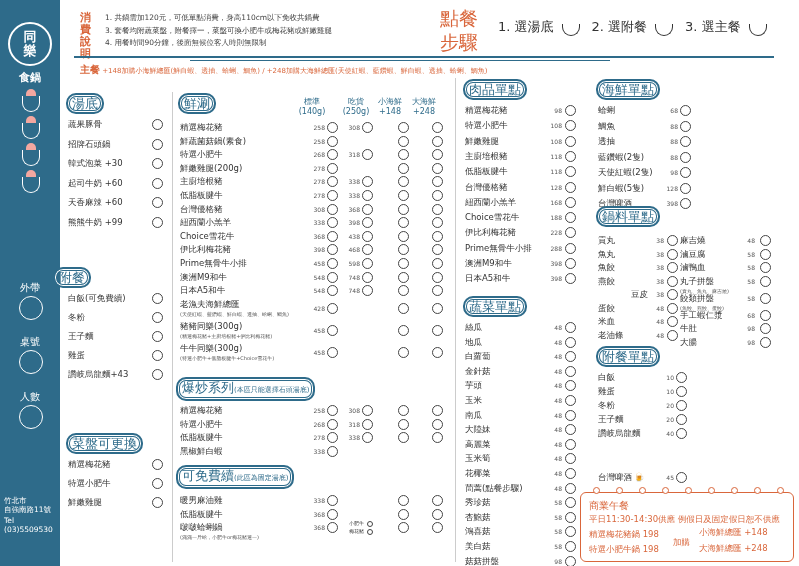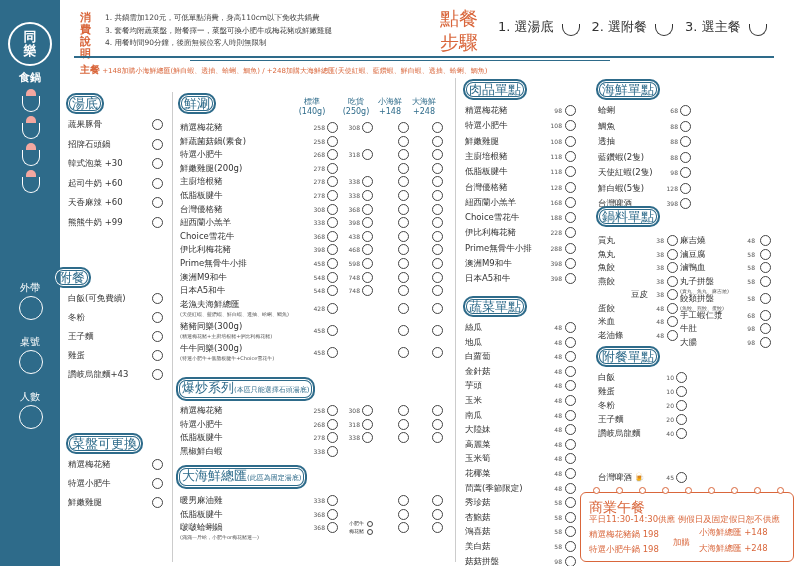--- a/index.html
+++ b/index.html
@@ -43,20 +43,26 @@
   <div class="side-icon" style="top:96px"></div>
   <div class="side-icon" style="top:123px"></div>
   <div class="side-icon" style="top:150px"></div>
   <div class="side-icon" style="top:177px"></div>
   <div class="side-label" style="top:281px">外帶</div>
   <div class="side-circle" style="top:296px"></div>
   <div class="side-label" style="top:335px">桌號</div>
   <div class="side-circle" style="top:350px"></div>
   <div class="side-label" style="top:390px">人數</div>
   <div class="side-circle" style="top:405px"></div>
+  <div class="address">
+    <div>竹北市</div>
+      <div>自強南路11號</div>
+    <div style="margin-top:2px">Tel</div>
+      <div>(03)5509530</div>
+  </div>
 </div>
 
 <div class="notes-label">消費說明</div>
 <div class="notes">
   <div>1. 共鍋需加120元，可低單點消費，身高110cm以下免收共鍋費</div>
     <div>3. 套餐均附蔬菜盤，附餐擇一，菜盤可換小肥牛或梅花豬或鮮嫩雞腿</div>
     <div>4. 用餐時間90分鐘，後面無候位客人時則無限制</div>
 </div>
 <div class="steps-title">點餐步驟</div>
 <div class="steps">
@@ -241,21 +247,21 @@
     <div class="cb" style="left: 327px; top: 432.4px;"></div>
     <div class="price" style="left: 340px; top: 434.4px;">338</div>
     <div class="cb" style="left: 362px; top: 432.4px;"></div>
     <div class="cb" style="left: 398px; top: 432.4px;"></div>
     <div class="cb" style="left: 432px; top: 432.4px;"></div>
     <div class="item" style="left: 180px; top: 446.1px;">黑椒鮮白蝦</div>
     <div class="price" style="left: 305px; top: 448.1px;">338</div>
     <div class="cb" style="left: 327px; top: 446.1px;"></div>
   </div>
 <div id="c-mem">
-    <div class="sec-title" style="position: absolute; left: 176px; top: 465px;"><span>大海鮮總匯</span><small>(此區為固定湯底)</small></div>
+    <div class="sec-title" style="position: absolute; left: 176px; top: 465px;"><span>可免費續</span><small>(此區為固定湯底)</small></div>
     <div class="item" style="left: 180px; top: 495px;"><span>暖男麻油雞</span></div>
     <div class="price" style="left: 305px; top: 497px;">338</div>
     <div class="cb" style="left: 327px; top: 495px;"></div>
     <div class="cb" style="left: 398px; top: 495px;"></div>
     <div class="cb" style="left: 432px; top: 495px;"></div>
     <div class="item" style="left: 180px; top: 508.5px;"><span>低脂板腱牛</span></div>
     <div class="price" style="left: 305px; top: 510.5px;">368</div>
     <div class="cb" style="left: 327px; top: 508.5px;"></div>
     <div class="cb" style="left: 398px; top: 508.5px;"></div>
     <div class="cb" style="left: 432px; top: 508.5px;"></div>
@@ -336,21 +342,21 @@
     <div class="cb" style="left: 565px; top: 424.2px;"></div>
     <div class="item" style="left: 465px; top: 438.8px;"><span>高麗菜</span></div>
     <div class="price" style="left: 542px; top: 440.8px;">48</div>
     <div class="cb" style="left: 565px; top: 438.8px;"></div>
     <div class="item" style="left: 465px; top: 453.4px;"><span>玉米筍</span></div>
     <div class="price" style="left: 542px; top: 455.4px;">48</div>
     <div class="cb" style="left: 565px; top: 453.4px;"></div>
     <div class="item" style="left: 465px; top: 468px;"><span>花椰菜</span></div>
     <div class="price" style="left: 542px; top: 470px;">48</div>
     <div class="cb" style="left: 565px; top: 468px;"></div>
-    <div class="item" style="left: 465px; top: 482.6px;"><span>茼蒿(季節限定)</span></div>
+    <div class="item" style="left: 465px; top: 482.6px;"><span>茼蒿(點餐步驟)</span></div>
     <div class="price" style="left: 542px; top: 484.6px;">48</div>
     <div class="cb" style="left: 565px; top: 482.6px;"></div>
     <div class="item" style="left: 465px; top: 497.2px;"><span>秀珍菇</span></div>
     <div class="price" style="left: 542px; top: 499.2px;">58</div>
     <div class="cb" style="left: 565px; top: 497.2px;"></div>
     <div class="item" style="left: 465px; top: 511.8px;"><span>杏鮑菇</span></div>
     <div class="price" style="left: 542px; top: 513.8px;">58</div>
     <div class="cb" style="left: 565px; top: 511.8px;"></div>
     <div class="item" style="left: 465px; top: 526.4px;"><span>鴻喜菇</span></div>
     <div class="price" style="left: 542px; top: 528.4px;">58</div>
@@ -453,21 +459,21 @@
     <div class="cb" style="left: 676px; top: 414px;"></div>
     <div class="item" style="left: 598px; top: 428px;"><span>讚岐烏龍麵</span></div>
     <div class="price" style="left: 654px; top: 430px;">40</div>
     <div class="cb" style="left: 676px; top: 428px;"></div>
     <div class="item" style="left: 598px; top: 472px;">台灣啤酒 🍺</div>
     <div class="price" style="left: 654px; top: 474px;">45</div>
     <div class="cb" style="left: 676px; top: 472px;"></div>
   </div>
 
 <div class="lunch">
-  <div style="position:absolute;left:8px;top:6px;font-size:14px">商業午餐</div>
+  <div style="position:absolute;left:8px;top:6px;font-size:10px">商業午餐</div>
   <div style="position:absolute;left:8px;top:21px">平日11:30-14:30供應  例假日及固定假日恕不供應</div>
   <div style="position:absolute;left:8px;top:36px">精選梅花豬鍋 198</div>
   <div style="position:absolute;left:8px;top:51px">特選小肥牛鍋 198</div>
   <div style="position:absolute;left:92px;top:44px">加購</div>
   <div style="position:absolute;left:118px;top:34px">小海鮮總匯 +148</div>
   <div style="position:absolute;left:118px;top:50px">大海鮮總匯 +248</div>
 <div class="ring" style="left: 12px;"></div>
     <div class="ring" style="left: 35px;"></div>
     <div class="ring" style="left: 58px;"></div>
     <div class="ring" style="left: 81px;"></div>

